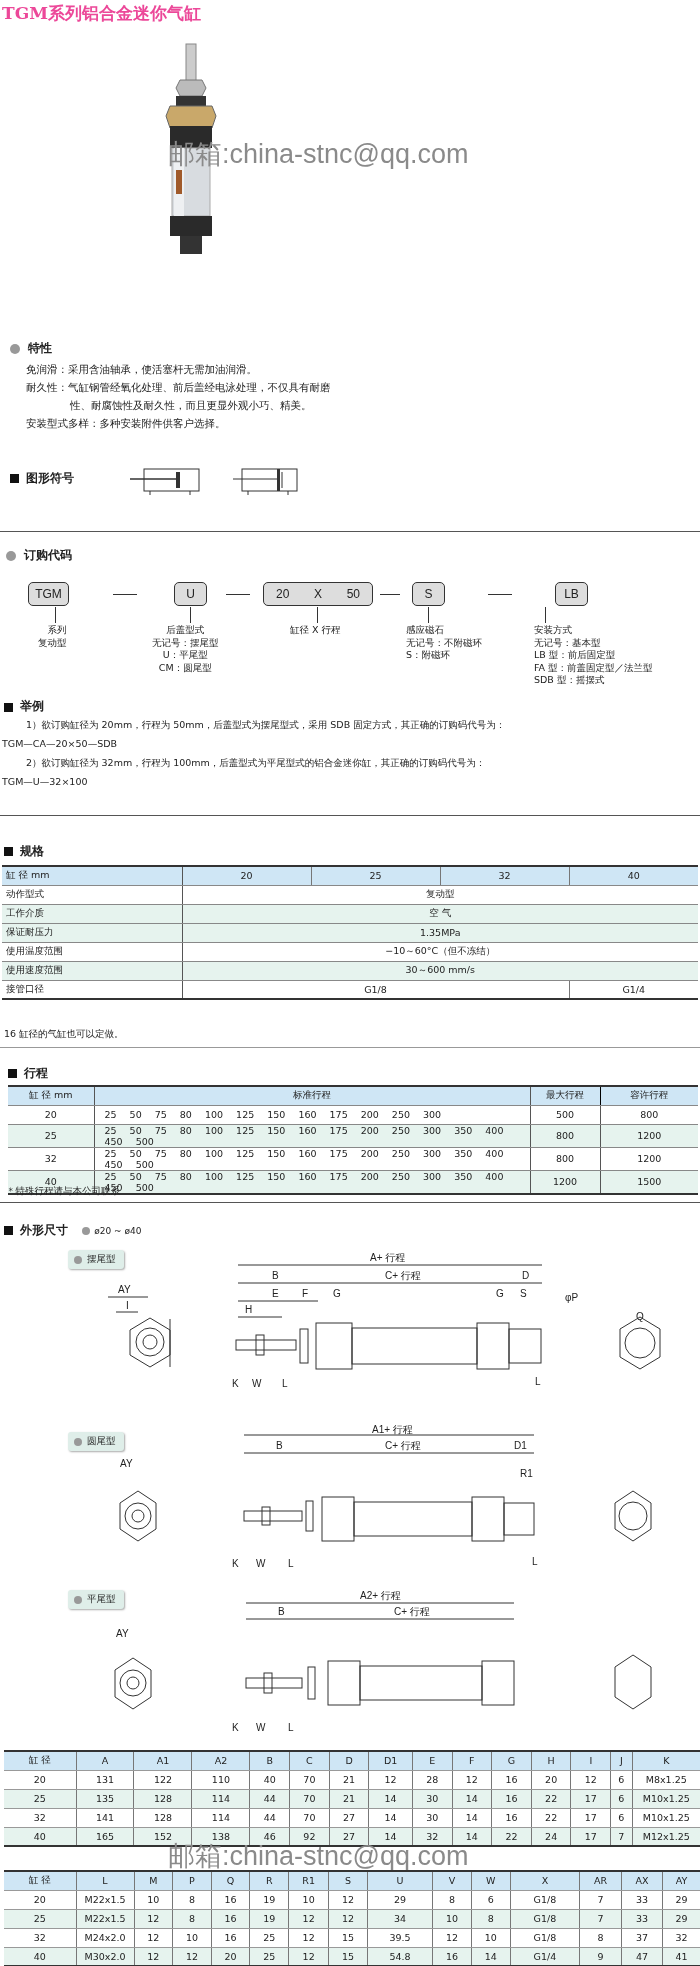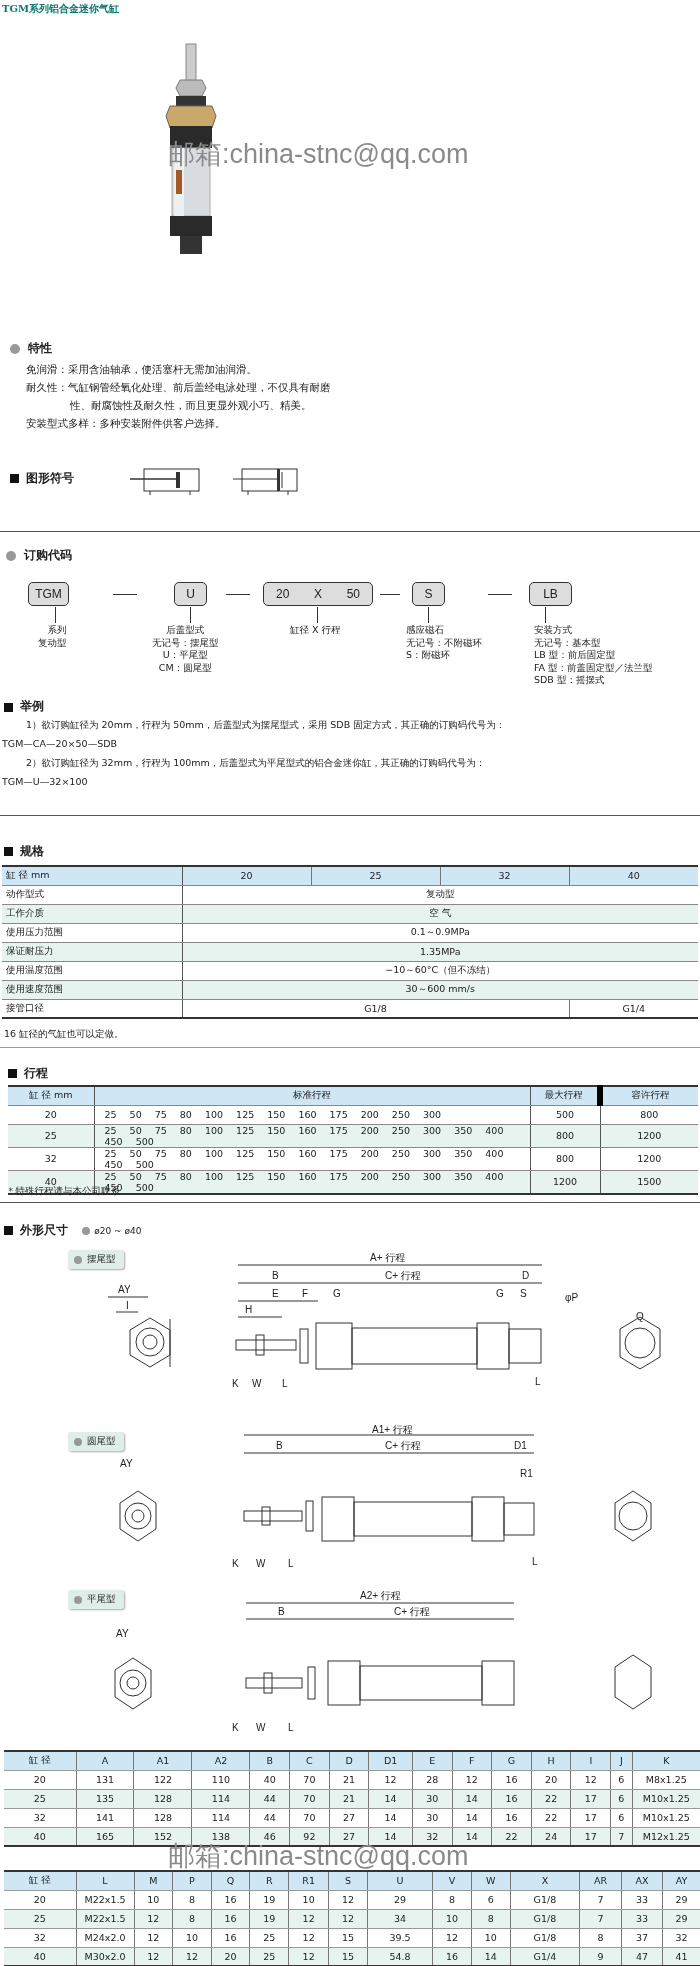--- a/index.html
+++ b/index.html
@@ -1,18 +1,18 @@
 <!DOCTYPE html>
 <html><head>
 <meta charset="utf-8">
 <style>
   * { box-sizing: border-box; margin: 0; padding: 0; }
   body { width: 700px; height: 1966px; background: #fff; font-family: "DejaVu Sans", sans-serif; color: #222; position: relative; overflow: hidden; font-size: 11px; }
   .abs { position: absolute; }
-  .title { left: 2px; top: 2px; font-family: "DejaVu Serif", serif; font-size: 10px; font-weight: bold; color: #0f766e; }
+  .title { left: 2px; top: 2px; font-family: "DejaVu Serif", serif; font-size: 17px; font-weight: bold; color: #ec4899; }
   .watermark { font-family: "Liberation Sans", sans-serif; font-size: 27px; color: #8a8a8a; white-space: nowrap; }
   .dot { display:inline-block; width: 10px; height: 10px; border-radius: 50%; background: #999; vertical-align: middle; margin-right: 8px; }
   .sq { display:inline-block; width: 9px; height: 9px; background: #111; vertical-align: middle; margin-right: 7px; }
   .sec-h { font-size: 12px; font-weight: bold; color: #222; }
   .feat p { font-size: 10.5px; line-height: 18px; color: #222; }
   .hr { height: 1px; background: #555; left: 0; width: 700px; }
   .code-box { border: 1.5px solid #333; border-radius: 5px; background: #ddd; font-family: "Liberation Sans", sans-serif; font-size: 12px; text-align: center; line-height: 22px; height: 24px; }
   .dash { height: 1px; background: #333; }
   .vline { width: 1px; background: #333; }
   .code-desc { font-size: 9.5px; line-height: 12.5px; color: #222; white-space: nowrap; }
@@ -96,21 +96,21 @@
 <div class="abs code-box" style="left:174px;top:582px;width:33px;">U</div>
 <div class="abs dash" style="left:226px;top:594px;width:24px;"></div>
 <div class="abs code-box" style="left:263px;top:582px;width:110px;display:flex;justify-content:space-between;padding:0 12px;">
   <span>20</span>
     <span>X</span>
     <span>50</span>
 </div>
 <div class="abs dash" style="left:380px;top:594px;width:20px;"></div>
 <div class="abs code-box" style="left:412px;top:582px;width:33px;">S</div>
 <div class="abs dash" style="left:488px;top:594px;width:24px;"></div>
-<div class="abs code-box" style="left:529px;top:582px;width:43px;">LB</div>
+<div class="abs code-box" style="left:555px;top:582px;width:33px;">LB</div>
 
 <div class="abs vline" style="left:55px;top:607px;height:16px;"></div>
 <div class="abs vline" style="left:190px;top:607px;height:16px;"></div>
 <div class="abs vline" style="left:317px;top:607px;height:16px;"></div>
 <div class="abs vline" style="left:428px;top:607px;height:16px;"></div>
 <div class="abs vline" style="left:545px;top:607px;height:16px;"></div>
 
 <div class="abs code-desc" style="left:38px;top:624px;text-align:right;">
   <div>系列</div>
     <div>复动型</div>
@@ -160,24 +160,20 @@
     <th style="width:129px;">40</th>
   </tr>
   <tr>
         <td style="border-right:1px solid #555;">动作型式</td>
         <td colspan="4" style="text-align:center;">复动型</td>
       </tr>
   <tr class="alt">
         <td style="border-right:1px solid #555;">工作介质</td>
         <td colspan="4" style="text-align:center;">空 气</td>
       </tr>
-  <tr>
-        <td style="border-right:1px solid #555;">使用压力范围</td>
-        <td colspan="4" style="text-align:center;">0.1～0.9MPa</td>
-      </tr>
   <tr class="alt">
         <td style="border-right:1px solid #555;">保证耐压力</td>
         <td colspan="4" style="text-align:center;">1.35MPa</td>
       </tr>
   <tr>
         <td style="border-right:1px solid #555;">使用温度范围</td>
         <td colspan="4" style="text-align:center;">−10～60°C（但不冻结）</td>
       </tr>
   <tr class="alt">
         <td style="border-right:1px solid #555;">使用速度范围</td>
@@ -194,21 +190,21 @@
 <div class="abs hr" style="top:1047px;background:#999;"></div>
 
 <div class="abs sec-h" style="left:8px;top:1065px;">
   <span class="sq"></span><span>行程</span>
 </div>
 <table class="abs stroke t-top t-bot" style="left:8px;top:1085px;width:690px;">
   <tbody>
       <tr>
     <th style="width:86px;border-right:1px solid #555;">缸 径 mm</th>
     <th style="width:436px;border-right:1px solid #555;">标准行程</th>
-    <th style="width:70px;border-right:6px solid #000000;">最大行程</th>
+    <th style="width:70px;border-right:1px solid #000000;">最大行程</th>
     <th>容许行程</th>
   </tr>
   <tr>
         <td style="border-right:1px solid #555;">20</td>
         <td style="text-align:left;padding-left:10px;border-right:1px solid #555;word-spacing:10px;">25 50 75 80 100 125 150 160 175 200 250 300</td>
         <td style="border-right:1px solid #555;">500</td>
         <td>800</td>
       </tr>
   <tr class="alt">
         <td style="border-right:1px solid #555;">25</td>

